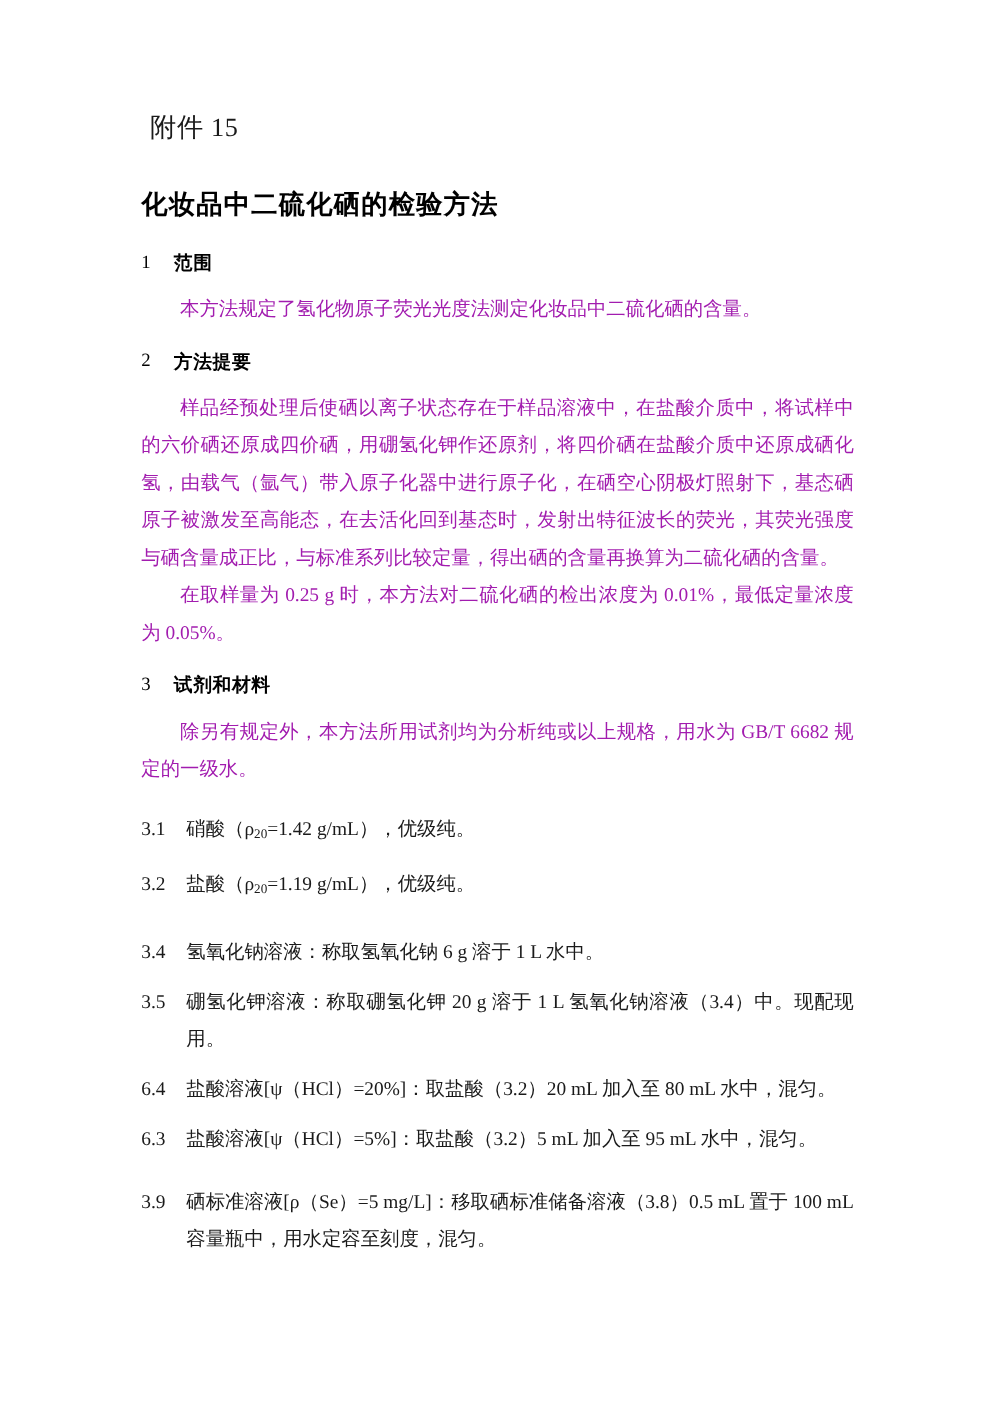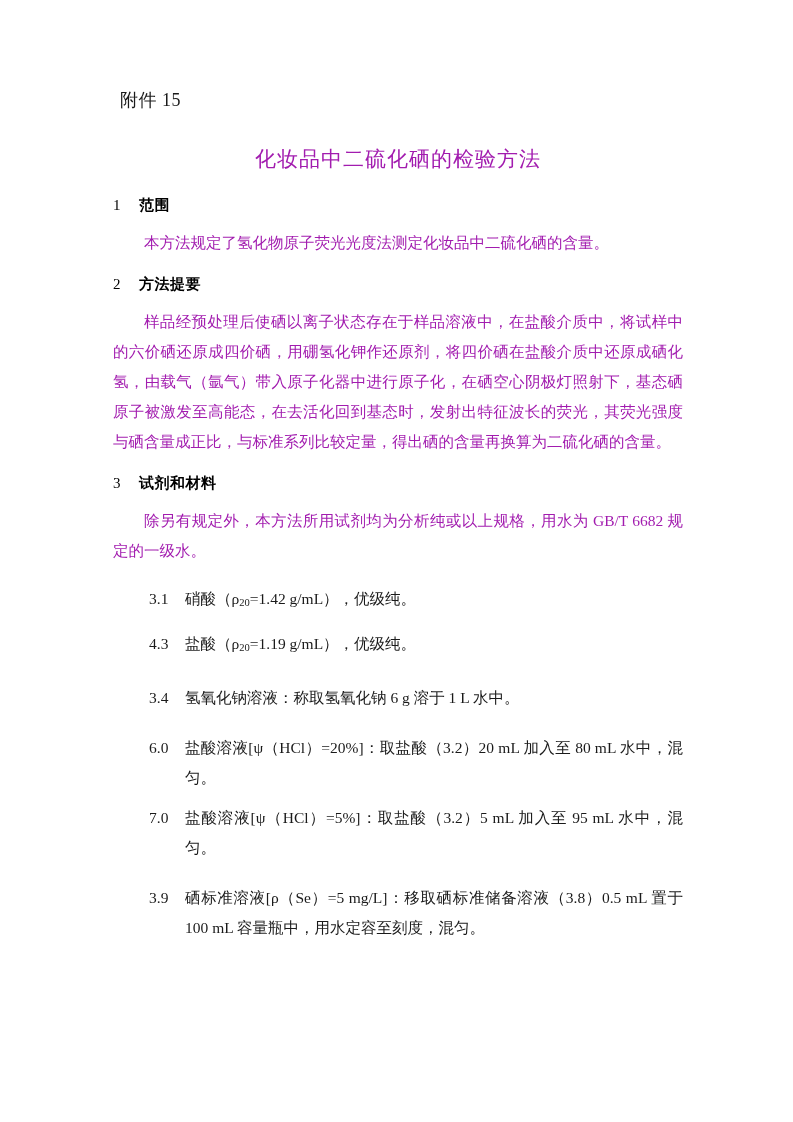--- a/index.html
+++ b/index.html
@@ -26,35 +26,34 @@
   .content {
     position: absolute;
     left: 113px;
     top: 88px;
     width: 570px;
   }
 
   
   .attach-label {
     font-family: "Liberation Serif", "DejaVu Serif", serif;
-    font-size: 18px;
+    font-size: 21px;
     letter-spacing: 0.5px;
     color: #1a1a1a;
     margin: 0 0 0 7px;
     line-height: 1.4;
   }
 
   
   .doc-title {
-    text-align: center;
     font-family: "DejaVu Sans", "Liberation Sans", sans-serif;
-    font-weight: normal;
+    font-weight: bold;
     font-size: 21px;
     letter-spacing: 1px;
-    color: #a21caf;
+    color: #000000;
     margin: 33px 0 0 0;
     line-height: 1.3;
   }
   .doc-subtitle {
     text-align: center;
     font-family: "Liberation Serif", "DejaVu Serif", serif;
     font-size: 14.5px;
     color: #1a1a1a;
     margin: 21px 0 0 0;
     line-height: 1.3;
@@ -96,21 +95,20 @@
     font-size: 15.5px;
     line-height: 30px;
     color: #1a1a1a;
     margin: 0;
     display: flex;
     text-align: justify;
   }
   .item .inum {
     flex: 0 0 36px;
     width: 36px;
-    margin-left: 36px;
   }
   .item .itext {
     flex: 1 1 auto;
     text-align: justify;
     text-justify: inter-ideograph;
   }
   .sp-10 { height: 10px; }
   .sp-12 { height: 12px; }
   .sp-16 { height: 16px; }
   .sp-18 { height: 18px; }
@@ -138,62 +136,67 @@
     <p class="para indent">本方法规定了氢化物原子荧光光度法测定化妆品中二硫化硒的含量。</p>
 
     <div class="sp-16"></div>
 
     <div class="section-head">
       <span class="num">2</span>
       <span class="htext">方法提要</span>
     </div>
     <div class="sp-12"></div>
     <p class="para indent">样品经预处理后使硒以离子状态存在于样品溶液中，在盐酸介质中，将试样中的六价硒还原成四价硒，用硼氢化钾作还原剂，将四价硒在盐酸介质中还原成硒化氢，由载气（氩气）带入原子化器中进行原子化，在硒空心阴极灯照射下，基态硒原子被激发至高能态，在去活化回到基态时，发射出特征波长的荧光，其荧光强度与硒含量成正比，与标准系列比较定量，得出硒的含量再换算为二硫化硒的含量。</p>
+    <p class="para indent">在取样量为 0.25 g 时，本方法对二硫化硒的检出浓度为 0.01%，最低定量浓度为 0.05%。</p>
 
     <div class="sp-16"></div>
 
     <div class="section-head">
       <span class="num">3</span>
       <span class="htext">试剂和材料</span>
     </div>
     <div class="sp-12"></div>
     <p class="para indent">除另有规定外，本方法所用试剂均为分析纯或以上规格，用水为 GB/T 6682 规定的一级水。</p>
 
     <div class="sp-18"></div>
 
     <div class="item">
       <span class="inum">3.1</span>
       <span class="itext"><span>硝酸（ρ</span><sub>20</sub><span>=1.42 g/mL），优级纯。</span></span>
     </div>
     <div class="sp-10"></div>
 
     <div class="item">
-      <span class="inum">4.3</span>
+      <span class="inum">3.2</span>
       <span class="itext"><span>盐酸（ρ</span><sub>20</sub><span>=1.19 g/mL），优级纯。</span></span>
     </div>
     <div class="sp-10"></div>
 
     <div class="sp-10"></div>
 
     <div class="item">
       <span class="inum">3.4</span>
       <span class="itext">氢氧化钠溶液：称取氢氧化钠 6 g 溶于 1 L 水中。</span>
     </div>
     <div class="sp-10"></div>
 
-    <div class="sp-10"></div>
-
-    <div class="item">
-      <span class="inum">6.0</span>
+    <div class="item">
+      <span class="inum">3.5</span>
+      <span class="itext">硼氢化钾溶液：称取硼氢化钾 20 g 溶于 1 L 氢氧化钠溶液（3.4）中。现配现用。</span>
+    </div>
+    <div class="sp-10"></div>
+
+    <div class="item">
+      <span class="inum">6.4</span>
       <span class="itext">盐酸溶液[ψ（HCl）=20%]：取盐酸（3.2）20 mL 加入至 80 mL 水中，混匀。</span>
     </div>
     <div class="sp-10"></div>
 
     <div class="item">
-      <span class="inum">7.0</span>
+      <span class="inum">6.3</span>
       <span class="itext">盐酸溶液[ψ（HCl）=5%]：取盐酸（3.2）5 mL 加入至 95 mL 水中，混匀。</span>
     </div>
     <div class="sp-10"></div>
 
     <div class="sp-10"></div>
 
     <div class="item">
       <span class="inum">3.9</span>
       <span class="itext">硒标准溶液[ρ（Se）=5 mg/L]：移取硒标准储备溶液（3.8）0.5 mL 置于 100 mL 容量瓶中，用水定容至刻度，混匀。</span>
     </div>

